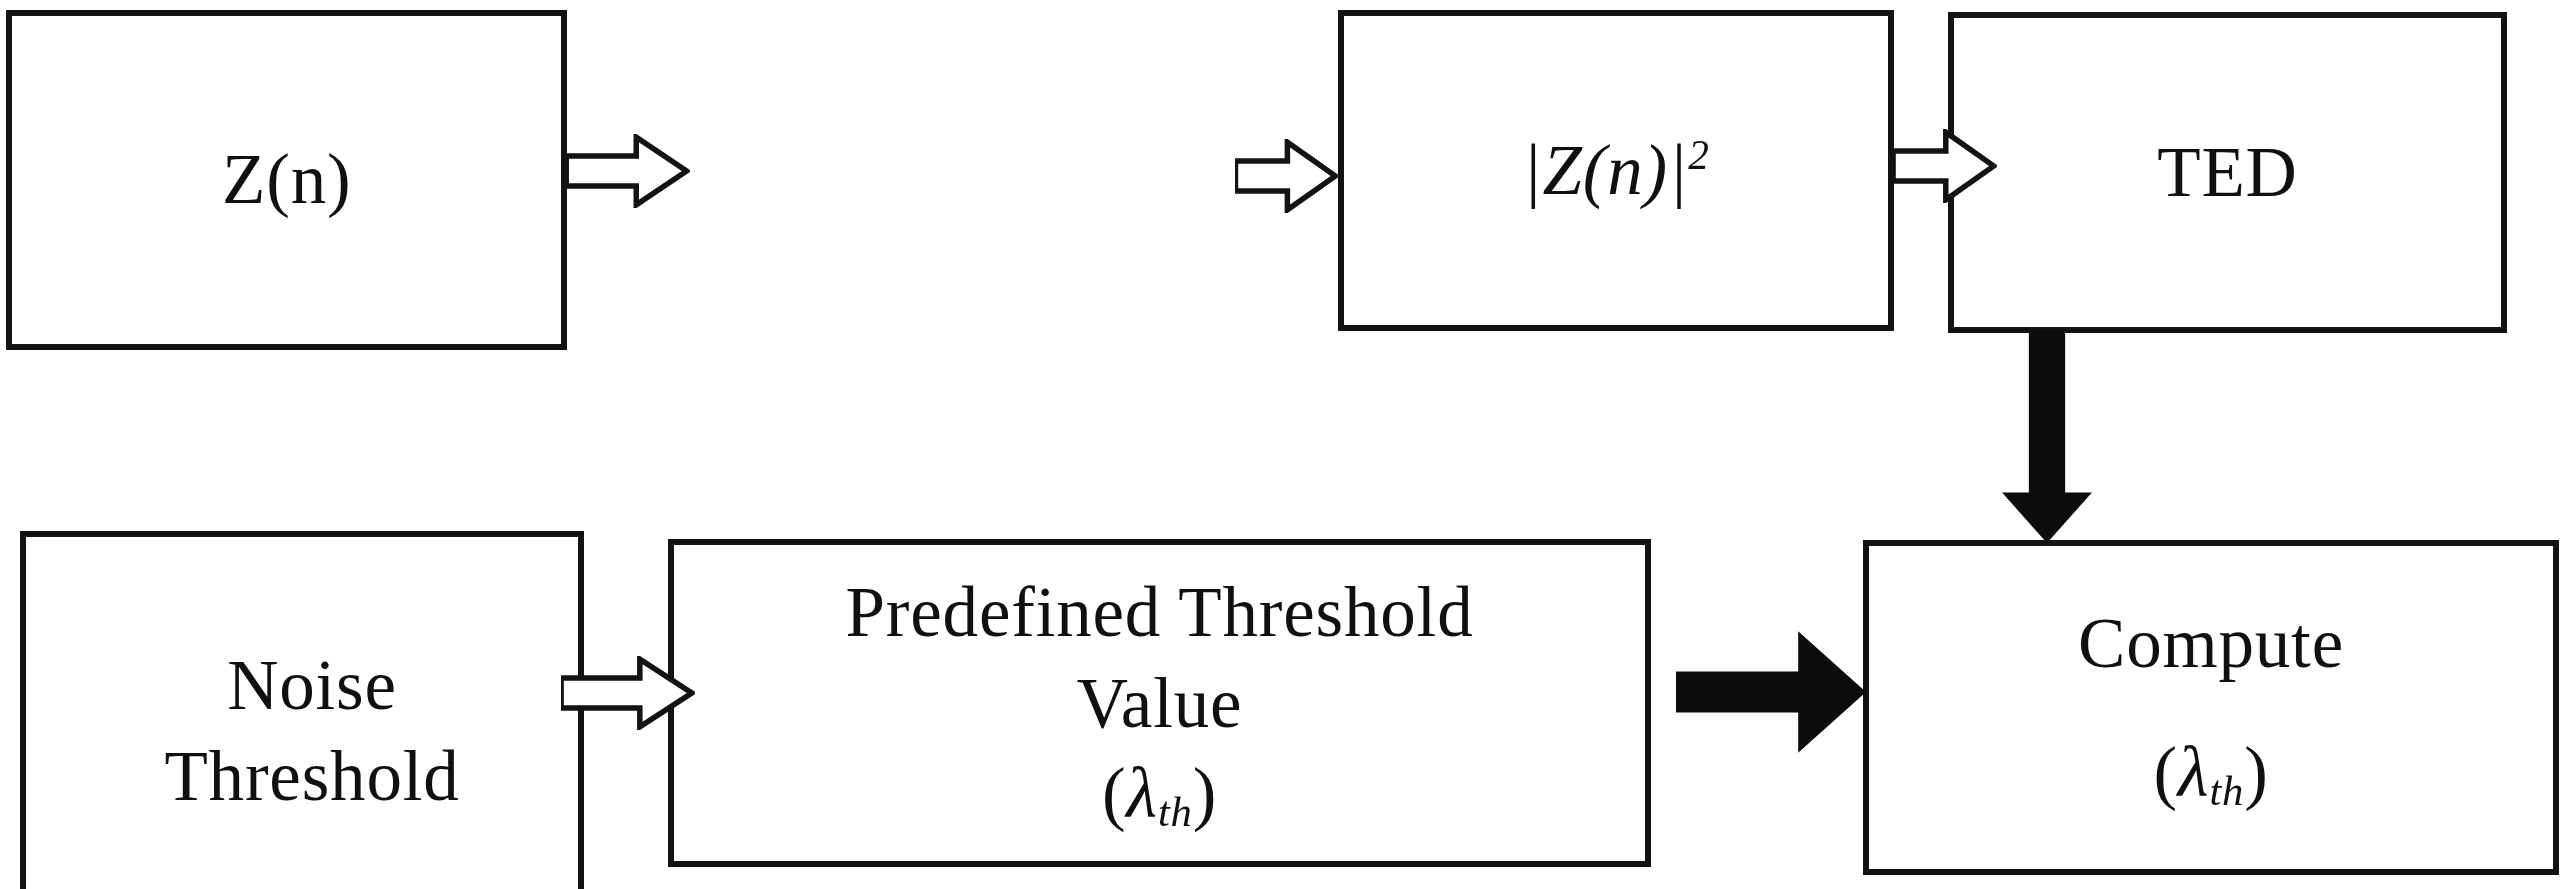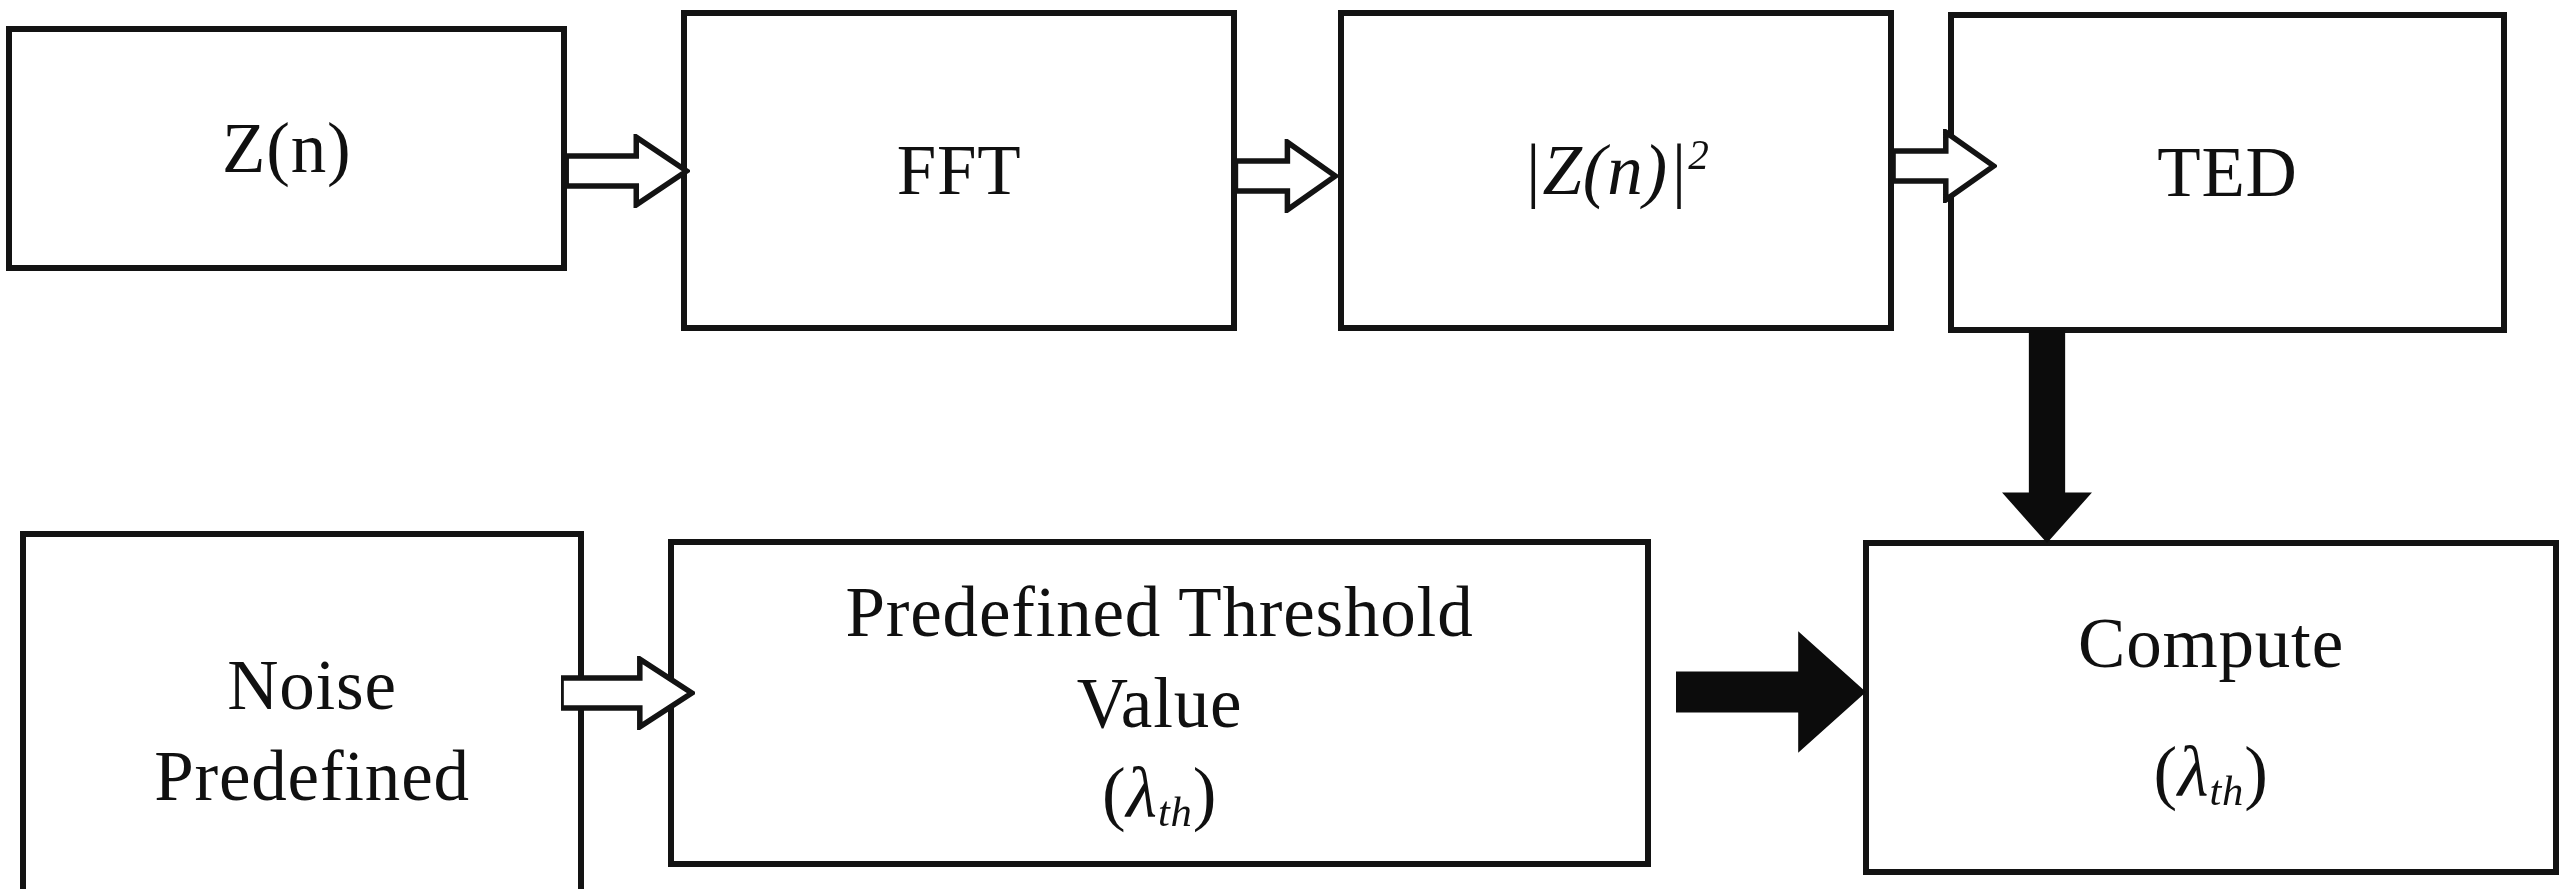--- a/index.html
+++ b/index.html
@@ -53,39 +53,36 @@
   .arrow polygon.solid {
     fill: #0c0c0c;
     stroke: none;
   }
 </style>
 </head>
 <body>
 
 <div class="canvas">
 
-  <div class="node" style="left:6.3px; top:9.5px; width:561px; height:245px;margin-top:16px;">
+  <div class="node" style="left:6.3px; top:9.5px; width:561px; height:340px;">
     <span class="lbl">Z(n)</span>
   </div>
 
-  <div class="node" style="left:681px; top:9.5px; width:556px; height:321px;">
-    <span class="lbl">FFT</span>
-  </div>
 
   <div class="node" style="left:1338px; top:9.5px; width:556px; height:321px;">
     <span class="lbl italic"><span>|Z(n)|</span><span class="sup">2</span></span>
   </div>
 
   <div class="node" style="left:1948px; top:12px; width:559px; height:321px;">
     <span class="lbl">TED</span>
   </div>
 
   <div class="node" style="left:20px; top:531px; width:564px; height:399px;padding-left:20px;">
     <span class="lbl">Noise</span>
-    <span class="lbl">Predefined</span>
+    <span class="lbl">Threshold</span>
   </div>
 
   <div class="node" style="left:668px; top:539px; width:983px; height:328px;text-align:center;">
     <span class="lbl">Predefined Threshold</span>
     <span class="lbl">Value</span>
     <span class="lbl"><span>(</span><span class="lam">λ</span><span class="sub">th</span><span>)</span></span>
   </div>
 
   <div class="node" style="left:1863px; top:540px; width:696px; height:335px;text-align:center;">
     <span class="lbl">Compute</span>

